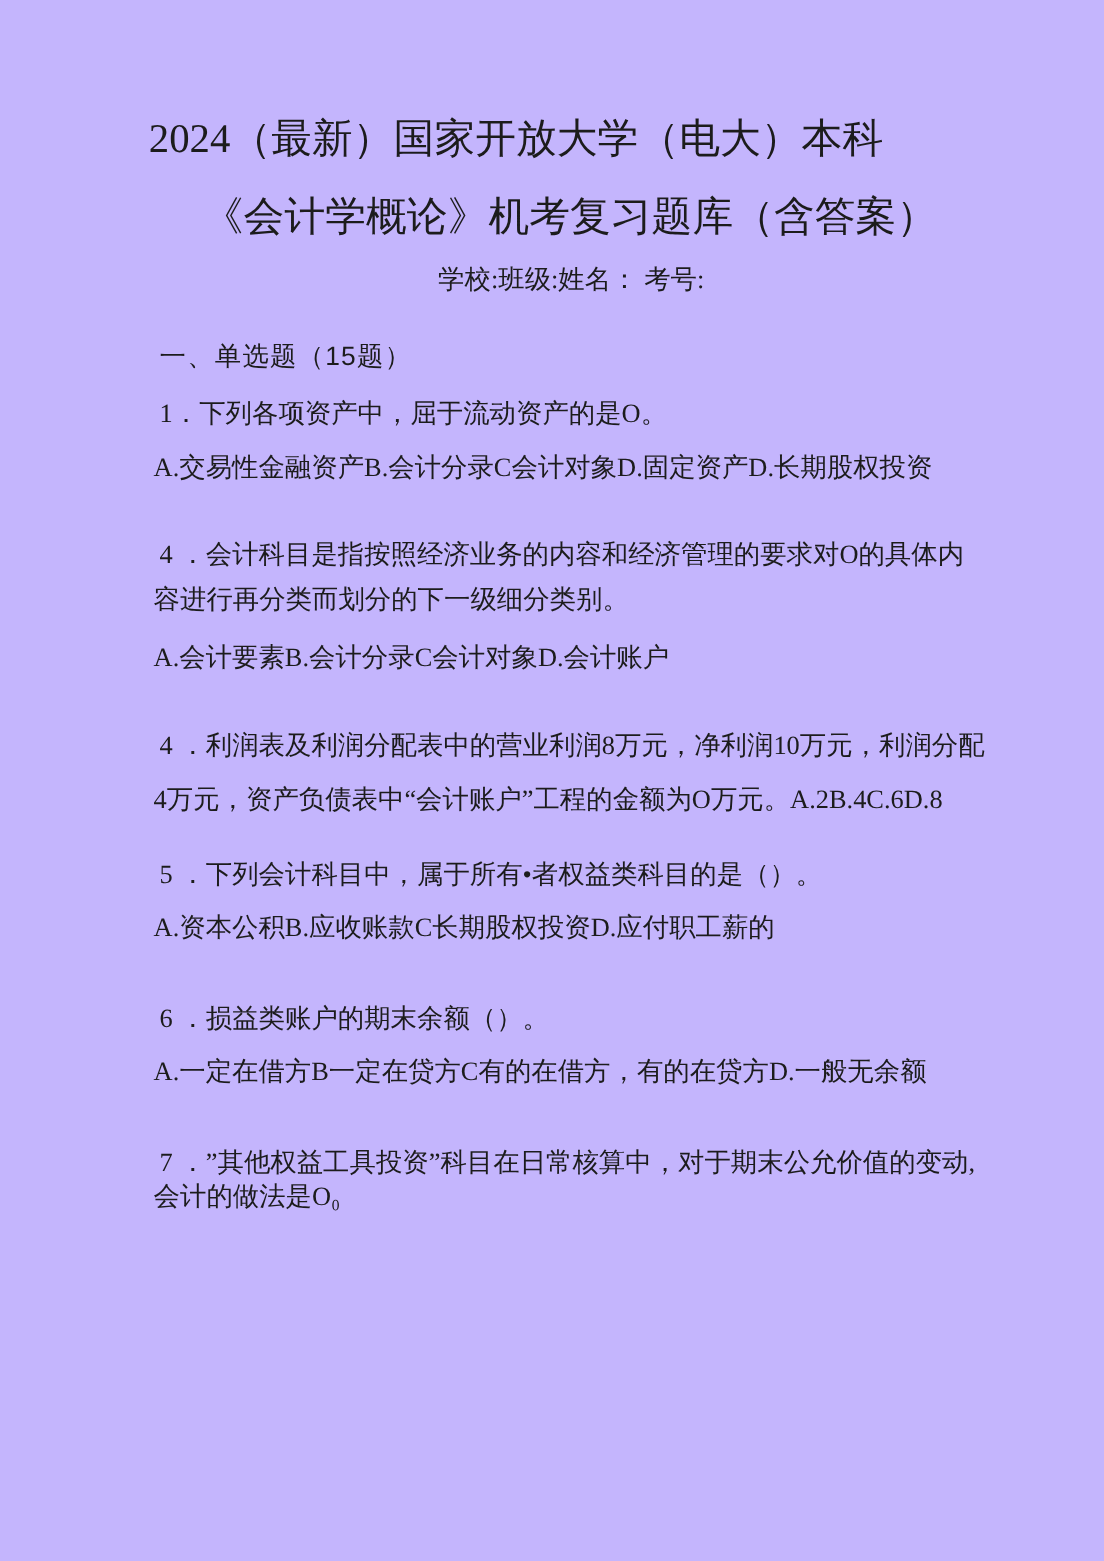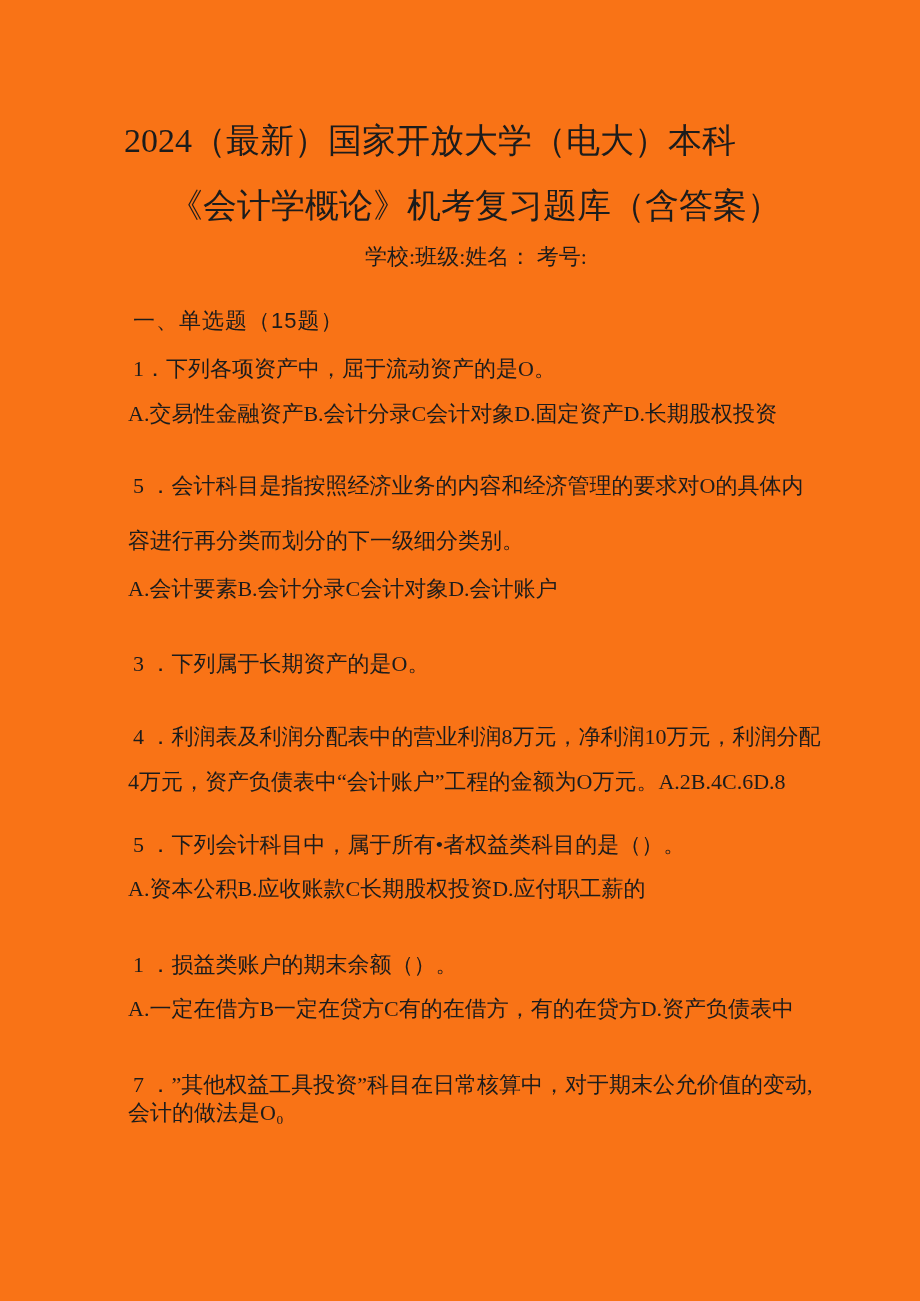--- a/index.html
+++ b/index.html
@@ -4,25 +4,25 @@
 <style>
   html, body {
     margin: 0;
     padding: 0;
     background: #ffffff;
   }
   .page {
     position: relative;
     width: 920px;
     height: 1301px;
-    background: #f97316;
+    background: #c4b5fd;
     color: #1c1c1c;
     overflow: hidden;
     box-sizing: border-box;
-    padding-top: 118px;
+    padding-top: 94px;
   }
   .doc-title {
     text-align: center;
     font-family: "Liberation Serif", "DejaVu Serif", serif;
     font-size: 34px;
     line-height: 46px;
     white-space: nowrap;
     font-weight: 400;
   }
   .doc-title.t1 { position: relative; left: -30px; }
@@ -63,31 +63,30 @@
   <div class="doc-title t1">2024（最新）国家开放大学（电大）本科</div>
   <div class="doc-title t2">《会计学概论》机考复习题库（含答案）</div>
 
   <div class="info-line">学校:班级:姓名： 考号:</div>
 
   <div class="section-heading">一、单选题（15题）</div>
 
   <div class="q-line qt" style="margin-top:18px">1．下列各项资产中，屈于流动资产的是O。</div>
   <div class="q-line qo" style="margin-top:15px">A.交易性金融资产B.会计分录C会计对象D.固定资产D.长期股权投资</div>
 
-  <div class="q-line qt" style="margin-top:42px">5 ．会计科目是指按照经济业务的内容和经济管理的要求对O的具体内</div>
-  <div class="q-line qo" style="margin-top:25px">容进行再分类而划分的下一级细分类别。</div>
+  <div class="q-line qt" style="margin-top:42px">4 ．会计科目是指按照经济业务的内容和经济管理的要求对O的具体内</div>
+  <div class="q-line qo" style="margin-top:8px">容进行再分类而划分的下一级细分类别。</div>
   <div class="q-line qo" style="margin-top:18px">A.会计要素B.会计分录C会计对象D.会计账户</div>
 
-  <div class="q-line qt" style="margin-top:45px">3 ．下列属于长期资产的是O。</div>
 
   <div class="q-line qt" style="margin-top:43px">4 ．利润表及利润分配表中的营业利润8万元，净利润10万元，利润分配</div>
   <div class="q-line qo" style="margin-top:15px">4万元，资产负债表中“会计账户”工程的金额为O万元。A.2B.4C.6D.8</div>
 
   <div class="q-line qt" style="margin-top:33px">5 ．下列会计科目中，属于所有•者权益类科目的是（）。</div>
   <div class="q-line qo" style="margin-top:14px">A.资本公积B.应收账款C长期股权投资D.应付职工薪的</div>
 
-  <div class="q-line qt" style="margin-top:46px">1 ．损益类账户的期末余额（）。</div>
-  <div class="q-line qo" style="margin-top:14px">A.一定在借方B一定在贷方C有的在借方，有的在贷方D.资产负债表中</div>
+  <div class="q-line qt" style="margin-top:46px">6 ．损益类账户的期末余额（）。</div>
+  <div class="q-line qo" style="margin-top:14px">A.一定在借方B一定在贷方C有的在借方，有的在贷方D.一般无余额</div>
 
   <div class="q-line qt" style="margin-top:46px">7 ．”其他权益工具投资”科目在日常核算中，对于期末公允价值的变动,</div>
   <div class="q-line qo" style="margin-top:-2px">会计的做法是O₀</div>
 
 </div>
 
 </body></html>

